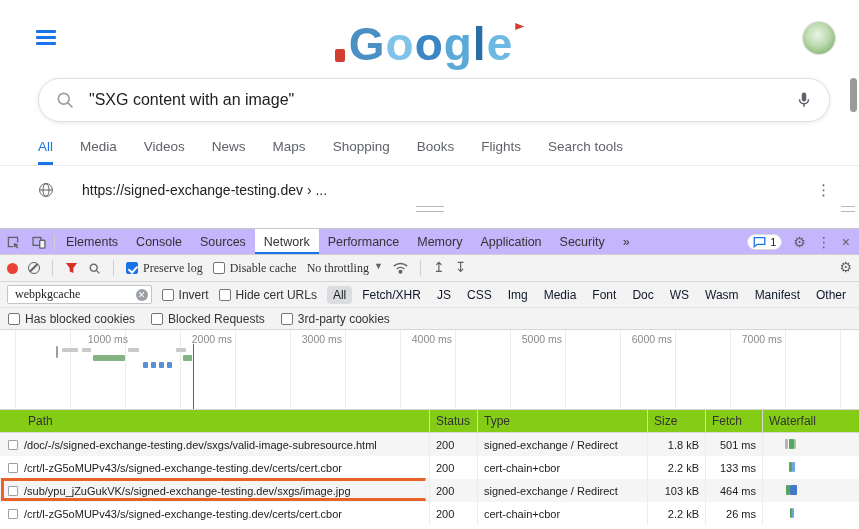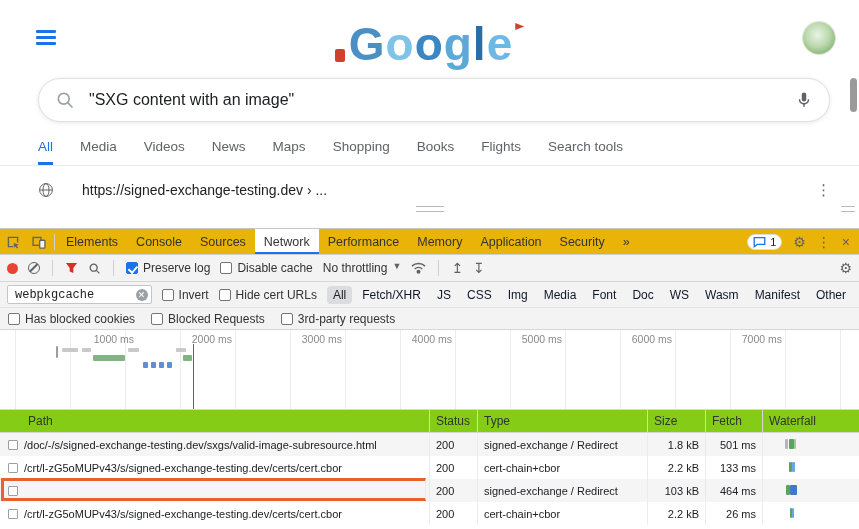--- a/index.html
+++ b/index.html
@@ -37,45 +37,45 @@
   .kebab { color:#5f6368; font-size:15px; cursor:pointer; }
 
   .pane-divider { height:21px; position:relative; }
   .drag-handle { position:absolute; top:7px; width:28px; height:6px; border-top:1.5px solid #b9b9b9; border-bottom:1.5px solid #b9b9b9; cursor:row-resize; }
   .drag-handle.center { left:50%; transform:translateX(-50%); }
   .drag-handle.right { right:4px; width:14px; }
   .page-scrollbar { position:absolute; right:2px; top:78px; width:7px; height:34px; background:#9a9a9a; border-radius:4px; cursor:grab; }
 
   
   .devtools { position:absolute; left:0; right:0; bottom:0; top:228px; border-top:1px solid #c6c6c6; display:flex; flex-direction:column; font-size:12px; color:#333; background:#fff; }
-  .dt-tabbar { height:26px; background:#eab308; display:flex; align-items:center; border-bottom:1px solid #cfcfcf; flex:none; }
+  .dt-tabbar { height:26px; background:#c4b5fd; display:flex; align-items:center; border-bottom:1px solid #cfcfcf; flex:none; }
   .dt-icon { width:26px; height:100%; display:flex; align-items:center; justify-content:center; color:#5f6368; cursor:pointer; }
   .vsep { width:1px; height:16px; background:#d0d0d0; margin:0 2px; flex:none; }
   .dt-tab { padding:0 9px; height:100%; display:flex; align-items:center; font-size:12.5px; color:#333; cursor:pointer; white-space:nowrap; }
   .dt-tab.active { box-shadow:inset 0 -2px 0 var(--accent,#1a73e8); background:#fff; }
   .dt-tabbar-right { margin-left:auto; display:flex; align-items:center; gap:11px; padding-right:9px; }
   .msg-badge { display:flex; align-items:center; gap:4px; cursor:pointer; padding:1px 5px; border-radius:8px; background:#fff; border:1px solid #dadce0; }
   .msg-count { font-size:11px; color:#202124; }
   .glyph-btn { color:#5f6368; font-size:14px; cursor:pointer; line-height:1; }
 
-  .dt-toolbar { height:27px; background:#f3f3f3; border-bottom:1px solid #d6d6d6; display:flex; align-items:center; padding:0 7px; gap:10px; flex:none; }
+  .dt-toolbar { height:27px; background:#f3f3f3; border-bottom:1px solid #d6d6d6; display:flex; align-items:center; padding:0 7px; gap:10px; flex:none;font-family:Liberation Serif, serif; }
   .record-dot { width:11px; height:11px; border-radius:50%; background:var(--record-red,#ea4335); cursor:pointer; flex:none; }
   .clear-icon { width:12px; height:12px; border:1.5px solid #5f6368; border-radius:50%; position:relative; cursor:pointer; flex:none; }
   .clear-icon::after { content:""; position:absolute; left:-1px; top:4px; width:11px; height:1.5px; background:#5f6368; transform:rotate(-45deg); }
   .cb { width:12px; height:12px; border:1px solid #757575; border-radius:2px; background:#fff; flex:none; position:relative; }
   .cb.checked { background:var(--accent,#1a73e8); border-color:var(--accent,#1a73e8); }
   .cb.checked::after { content:""; position:absolute; left:3px; top:0.5px; width:3.5px; height:7px; border:solid #fff; border-width:0 2px 2px 0; transform:rotate(42deg); }
   .cb-label { display:flex; align-items:center; gap:5px; cursor:pointer; white-space:nowrap; color:#333; }
   .dropdown { display:flex; align-items:flex-start; gap:5px; cursor:pointer; color:#333; white-space:nowrap; }
   .caret { font-size:9px; color:#5f6368; }
   .spacer { flex:1; }
 
   .dt-filterrow { height:26px; background:#f3f3f3; border-bottom:1px solid #e4e4e4; display:flex; align-items:center; padding:0 7px; gap:10px; flex:none; }
   .filter-input-wrap { width:150px; height:19px; border:1px solid #c5c5c5; border-radius:2px; background:#fff; display:flex; align-items:center; padding:0 3px 0 5px; }
-  .filter-input { flex:1; border:none; outline:none; font-size:12px; color:#202124; width:60px; font-family:Liberation Mono, monospace; background:transparent; }
+  .filter-input { flex:1; border:none; outline:none; font-size:12px; color:#202124; width:60px; font-family:Liberation Serif, serif; background:transparent; }
   .clear-x { width:12px; height:12px; border-radius:50%; background:#9aa0a6; color:#fff; font-size:9px; line-height:12px; text-align:center; cursor:pointer; flex:none; }
   .chips { display:flex; align-items:center; gap:4px; }
   .chip { padding:2px 6px; border-radius:4px; color:#0f172a; cursor:pointer; white-space:nowrap; }
   .chip.active { background:#dadce0; color:#202124; }
 
   .dt-optrow { height:22px; background:#f3f3f3; border-bottom:1px solid #d6d6d6; display:flex; align-items:center; gap:16px; padding:0 8px; flex:none; }
 
   .timeline { height:80px; position:relative; border-bottom:1px solid #d6d6d6; flex:none; background:#fff; cursor:col-resize;
     background-image:repeating-linear-gradient(90deg, #ececec 0 1px, transparent 1px 55px); background-position:15px 0; }
   .tl-label { position:absolute; top:3px; width:50px; text-align:right; font-size:10.5px; color:#8a8a8a; }
@@ -284,26 +284,26 @@
     <label class="cb-label">
       <span class="cb"></span>
       <span>Has blocked cookies</span>
     </label>
     <label class="cb-label">
       <span class="cb"></span>
       <span>Blocked Requests</span>
     </label>
     <label class="cb-label">
       <span class="cb"></span>
-      <span>3rd-party requests</span>
+      <span>3rd-party cookies</span>
     </label>
   </div>
 
   <div class="timeline">
-    <span class="tl-label" style="left:84px">1000 ms</span>
+    <span class="tl-label" style="left:78px">1000 ms</span>
     <span class="tl-label" style="left:182px">2000 ms</span>
     <span class="tl-label" style="left:292px">3000 ms</span>
     <span class="tl-label" style="left:402px">4000 ms</span>
     <span class="tl-label" style="left:512px">5000 ms</span>
     <span class="tl-label" style="left:622px">6000 ms</span>
     <span class="tl-label" style="left:732px">7000 ms</span>
     <div id="tl-bars" style="position:absolute;inset:0;">
         <div class="tl-bar" style="left: 56px; top: 16px; width: 2px; height: 12px; background: rgb(158, 158, 158);"></div>
         <div class="tl-bar" style="left: 62px; top: 18px; width: 16px; height: 4px; background: rgb(201, 201, 201);"></div>
         <div class="tl-bar" style="left: 82px; top: 18px; width: 9px; height: 4px; background: rgb(201, 201, 201);"></div>
@@ -357,20 +357,21 @@
       <div class="cell-wf">
           <div class="wf-seg" style="left: 26px; width: 3px; background: rgb(88, 165, 92);"></div>
           <div class="wf-seg" style="left: 29px; width: 3px; background: rgb(106, 167, 224);"></div>
         </div>
     </div>
 
     <div class="tbl-row">
       <div class="row-highlight"></div>
       <div class="cell-path">
           <span class="row-cb"></span>
+          <span>/sub/ypu_jZuGukVK/s/signed-exchange-testing.dev/sxgs/image.jpg</span>
         </div>
       <div>200</div>
       <div>signed-exchange / Redirect</div>
       <div class="cell-num">103 kB</div>
       <div class="cell-num">464 ms</div>
       <div class="cell-wf">
           <div class="wf-seg" style="left: 23px; width: 4px; background: rgb(88, 165, 92);"></div>
           <div class="wf-seg" style="left: 27px; width: 7px; background: rgb(68, 121, 201);"></div>
         </div>
     </div>

